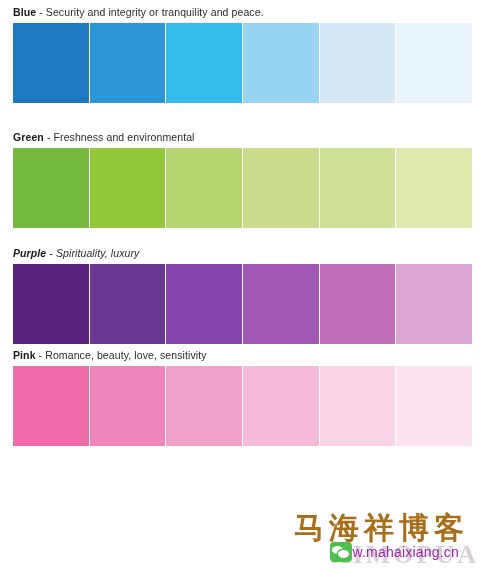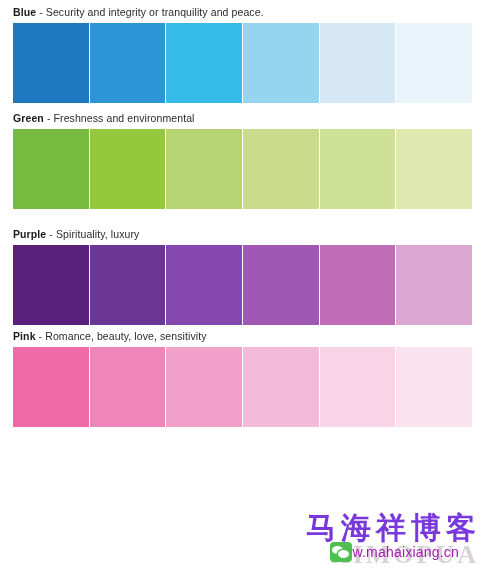--- a/index.html
+++ b/index.html
@@ -54,43 +54,43 @@
     height: 80px;
     gap: 1px;
   }
   .swatch {
     flex: 1 1 0;
     height: 80px;
     display: block;
   }
   
   .sec-blue   { padding-top: 1px; }
-  .sec-green  { padding-top: 4px; }
+  .sec-green  { padding-top: 23px; }
   .sec-yellow { padding-top: 15px; }
-  .sec-purple { padding-top: 14px; }
+  .sec-purple { padding-top: 14px; font-style: italic; }
   .sec-pink   { padding-top: 0; }
 
   
   .watermark {
     position: absolute;
     right: 4px;
     bottom: 0px;
     width: 200px;
     height: 70px;
     pointer-events: none;
     user-select: none;
   }
   .wm-cn {
     position: absolute;
-    right: 0;
+    right: 12px;
     top: 4px;
     font-family: "Liberation Serif", serif;
     font-size: 30px;
     font-weight: bold;
-    color: #6d28d9;
+    color: #a16207;
     letter-spacing: 5px;
     white-space: nowrap;
     opacity: 0.92;
   }
   .wm-ghost {
     position: absolute;
     right: 2px;
     top: 36px;
     font-family: "Liberation Serif", serif;
     font-size: 26px;

